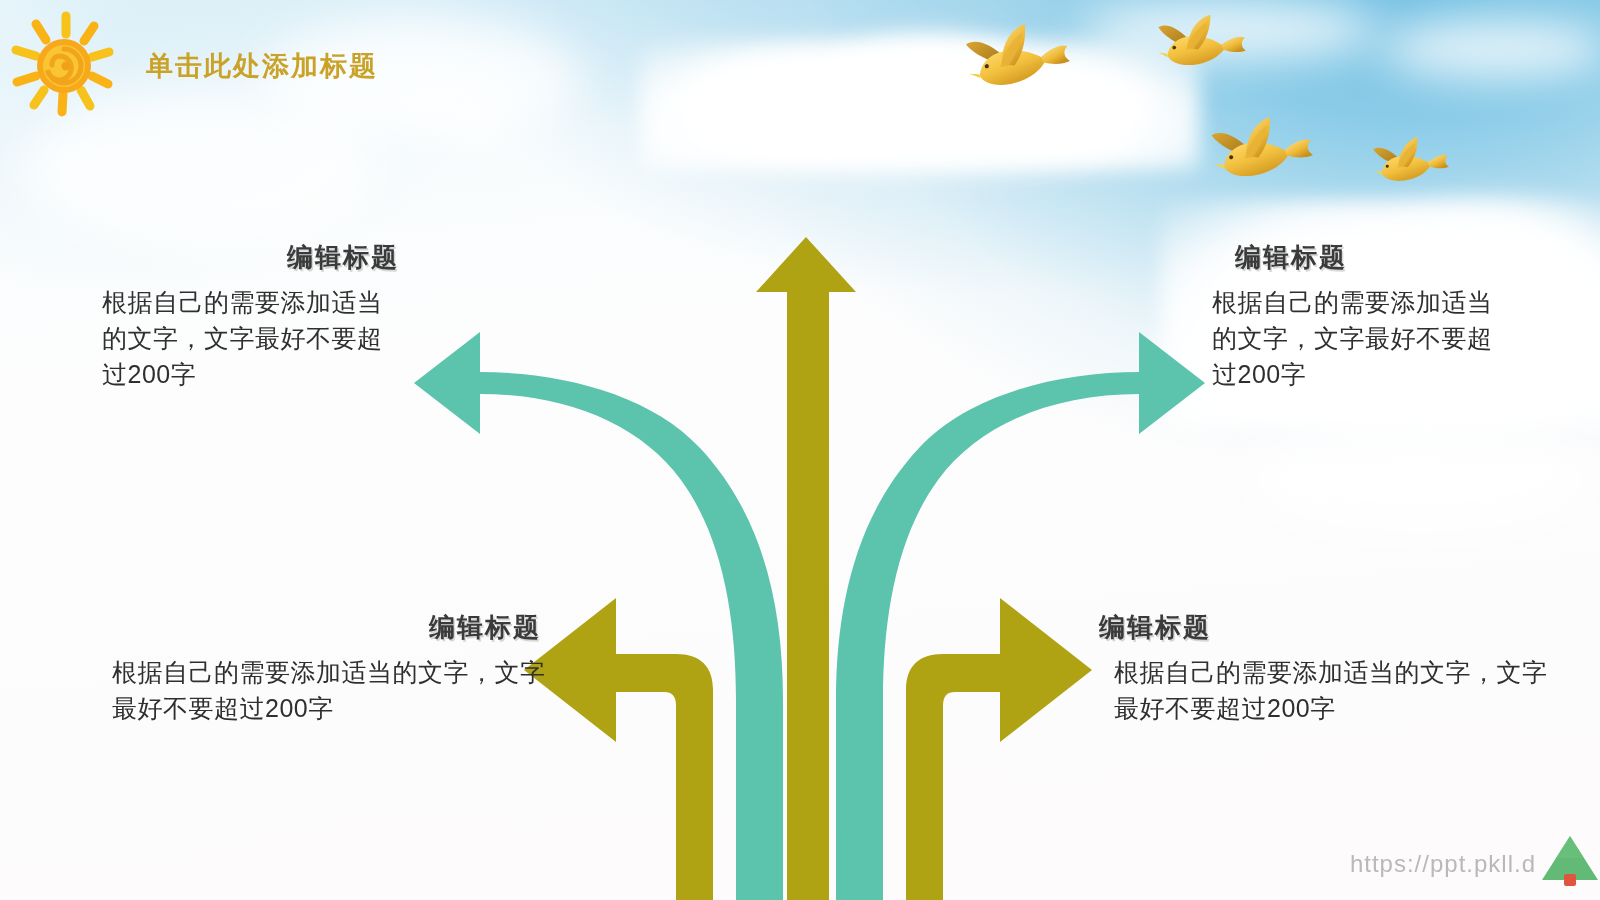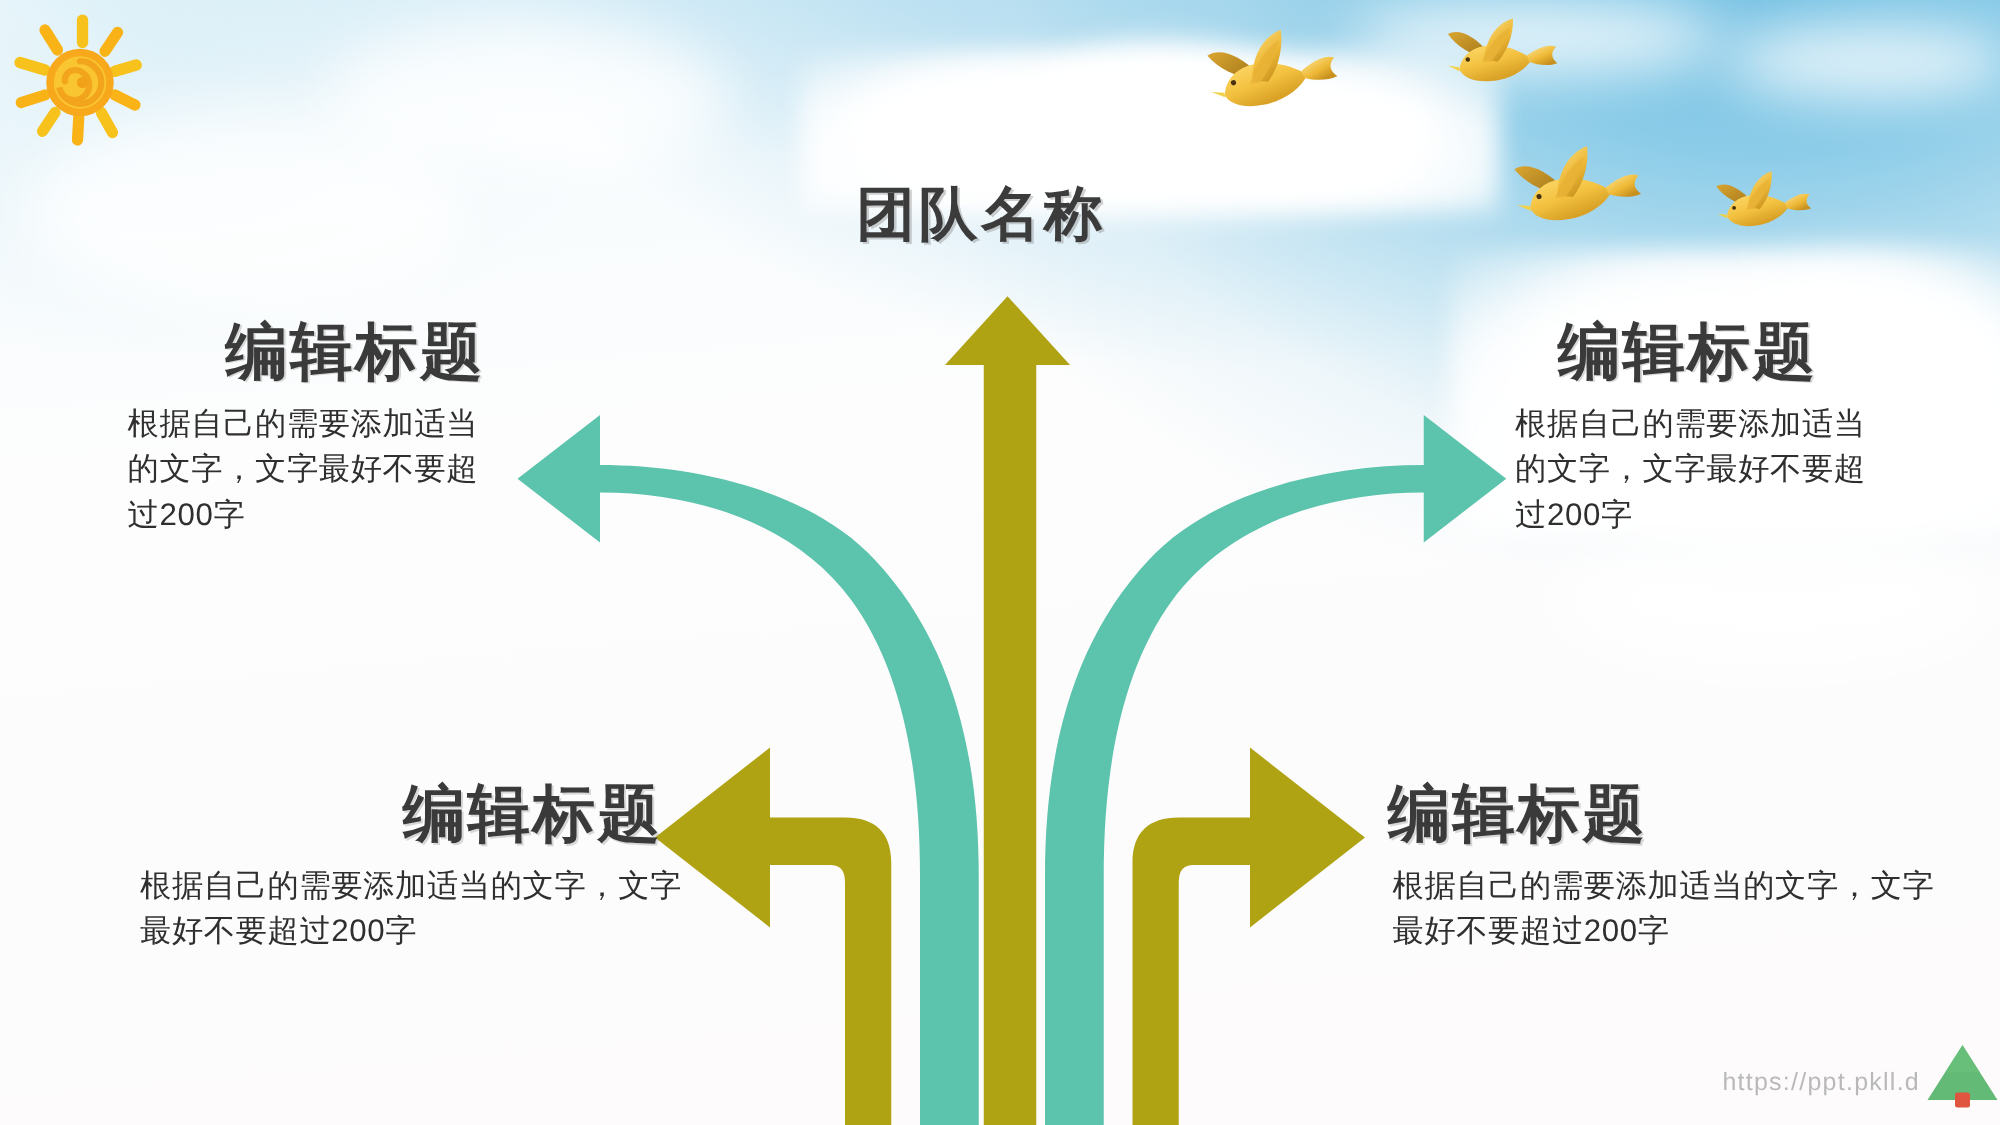--- a/index.html
+++ b/index.html
@@ -57,22 +57,22 @@
     text-shadow:2px 2px 0 rgba(120,120,120,0.35);
   }
   .team-title .inner{position:relative;left:-15px;}
 
   
   #arrows{position:absolute;left:0;top:0;width:1600px;height:900px;}
 
   
   .block{position:absolute;}
   .block h3{
-    margin:12px;
-    font-size:50px;font-weight:700;color:#3a3a3a;
+    margin:1px;
+    font-size:26px;font-weight:700;color:#3a3a3a;
     letter-spacing:2px;line-height:1.1;
     text-shadow:1.5px 1.5px 0 rgba(130,130,130,0.30);
   }
   .block p{
     margin:12px 0 0 16px;
     font-size:25px;font-weight:400;color:#2f2f2f;
     line-height:1.45;letter-spacing:0.5px;
   }
 
   .block.tl{left:86px;top:242px;width:320px;}
@@ -87,21 +87,21 @@
   .block.bl h3{text-align:right;padding-right:6px;}
   .block.bl p{text-align:left;padding-left:18px;}
 
   .block.br{left:1090px;top:612px;width:470px;}
   .block.br h3{text-align:left;padding-left:8px;}
   .block.br p{text-align:left;padding-left:8px;}
 
   
   .watermark{
     position:absolute;right:64px;bottom:22px;
-    font-size:20px;color:#b9b9b9;letter-spacing:1px;
+    font-size:24px;color:#b9b9b9;letter-spacing:1px;
     white-space:nowrap;
   }
   .wm-tree{position:absolute;right:0;bottom:4px;width:60px;height:62px;overflow:hidden;}
 </style>
 </head>
 <body>
 
 <div id="slide">
 
   <div class="bg-layer sky"></div>
@@ -143,20 +143,21 @@
         <path d="M28 16 L38 32" stroke="#f9b316" stroke-width="9"></path>
       </g>
 
       <circle cx="56" cy="58" r="27" fill="#f7a81b"></circle>
       <circle cx="56" cy="58" r="21" fill="#f9c631"></circle>
       <path d="M56 41 a17 17 0 1 1 -16.5 21 a12 12 0 1 0 12 -14 a8 8 0 0 0 -7.5 9" fill="none" stroke="#f2a41c" stroke-width="5" stroke-linecap="round"></path>
       <circle cx="58" cy="58" r="4.5" fill="#f0a117"></circle>
     </svg>
   </div>
 
+  <div class="header-title">单击此处添加标题</div>
 
   <div class="bg-layer">
     <svg width="1600" height="900" viewBox="0 0 1600 900">
       <defs>
         <linearGradient id="bodyG" x1="0" y1="0" x2="0.3" y2="1">
           <stop offset="0%" stop-color="#fcd766"></stop>
           <stop offset="55%" stop-color="#f3c13f"></stop>
           <stop offset="100%" stop-color="#d9a227"></stop>
         </linearGradient>
         <linearGradient id="wingG" x1="0" y1="0" x2="0.5" y2="1">
@@ -195,23 +196,20 @@
       </g>
       <g>
         <use href="#bird" transform="translate(1256,156) rotate(-12) scale(0.98)"></use>
       </g>
       <g>
         <use href="#bird" transform="translate(1406,166) rotate(-10) scale(0.74)"></use>
       </g>
     </svg>
   </div>
 
-  <div class="team-title">
-    <span class="inner">团队名称</span>
-  </div>
 
   <svg id="arrows" viewBox="0 0 1600 900">
 
     <g>
       <path fill="#afa313" d="
         M 713 900
         L 713 690
         C 713 666 700 654 676 654
         L 616 654
         L 616 598

